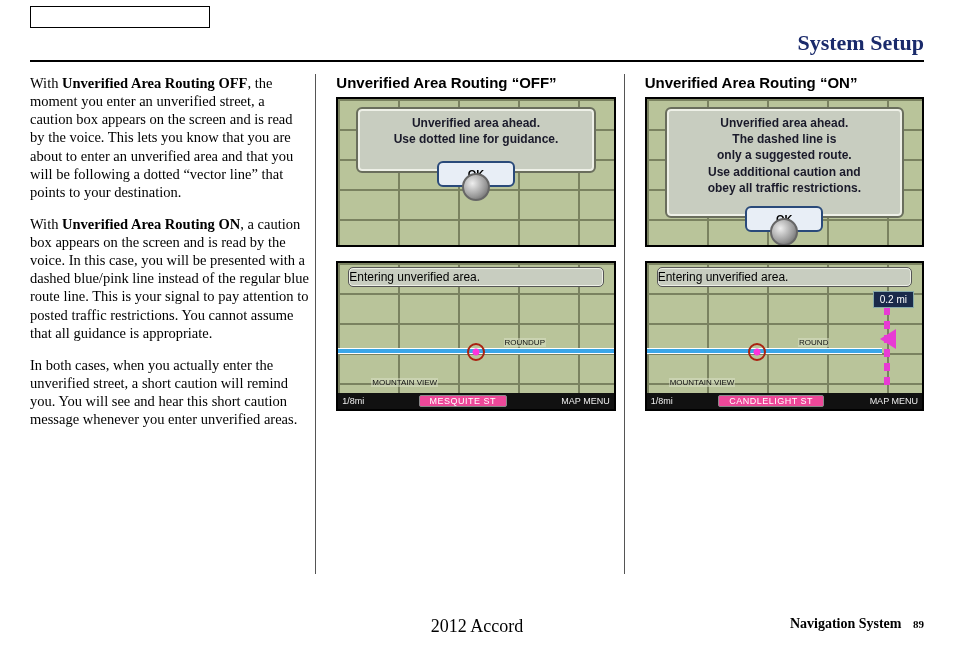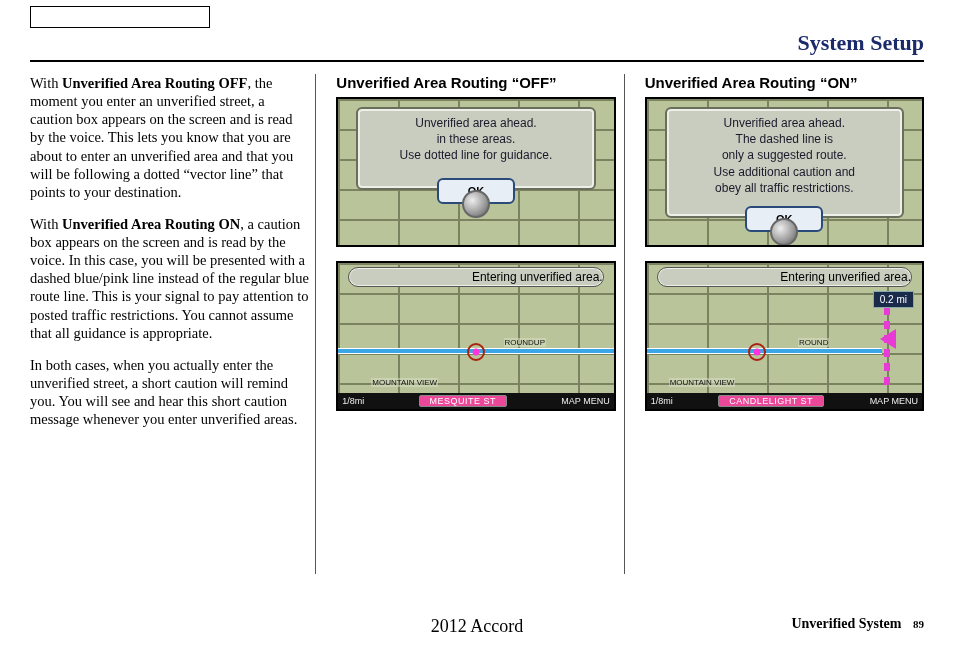--- a/index.html
+++ b/index.html
@@ -77,20 +77,21 @@
     border: 2px solid #6a6e5d;
     border-radius: 6px;
     padding: 6px 6px 24px 6px;
     text-align: center;
     box-shadow: inset 0 0 0 2px #eef0e7;
   }
   .dialog-line {
     font-size: 12px;
     line-height: 1.35;
     color: #1a1a2a;
+    font-weight: bold;
   }
   .ok-btn {
     position: absolute;
     bottom: -16px; left: 50%;
     transform: translateX(-50%);
     width: 78px; height: 26px;
     background: #e8eef6;
     border: 2px solid #2a4a7a;
     border-radius: 6px;
     display: flex; align-items: center; justify-content: center;
@@ -104,22 +105,22 @@
     background: radial-gradient(circle at 35% 35%, #eee, #999 60%, #555);
     border-radius: 50%;
     border: 2px solid #666;
   }
   .status-bar {
     position: absolute;
     top: 4px; left: 10px; right: 10px;
     height: 20px;
     background: #c8cdc0;
     border: 1px solid #555;
-    border-radius: 10px;
-    display: flex; align-items: center; justify-content: flex-end;
+    border-radius: 5px;
+    display: flex; align-items: center; justify-content: flex-start;
     font-size: 12px;
     box-shadow: inset 0 0 0 1px #eef0e7;
   }
   .bottom-bar {
     position: absolute;
     bottom: 0; left: 0; right: 0;
     height: 16px;
     background: #111;
     color: #eee;
     font-size: 9px;
@@ -226,21 +227,20 @@
     </p>
     <p>In both cases, when you actually enter the unverified street, a short caution will remind you. You will see and hear this short caution message whenever you enter unverified areas.</p>
   </div>
 
   <div class="col divider" style="padding:0 8px;">
     <div class="col-heading">Unverified Area Routing “OFF”</div>
 
     <div class="nav-shot">
       <div class="dialog">
         <div class="dialog-line">Unverified area ahead.</div>
-        <div class="dialog-line">in these areas.</div>
         <div class="dialog-line">Use dotted line for guidance.</div>
         <div class="ok-btn">
             <span>OK</span>
           </div>
         <div class="ok-knob"></div>
       </div>
     </div>
 
     <div class="nav-shot">
       <div class="gps-dot"></div>
@@ -294,16 +294,16 @@
         <span>MAP MENU</span>
       </div>
     </div>
   </div>
 </div>
 
 <div class="footer">
   <span></span>
   <span class="footer-center">2012  Accord</span>
   <span class="footer-right">
-    <b>Unverified System</b>
+    <b>Navigation System</b>
     <span class="page-num">89</span>
   </span>
 </div>
 
 </body></html>

